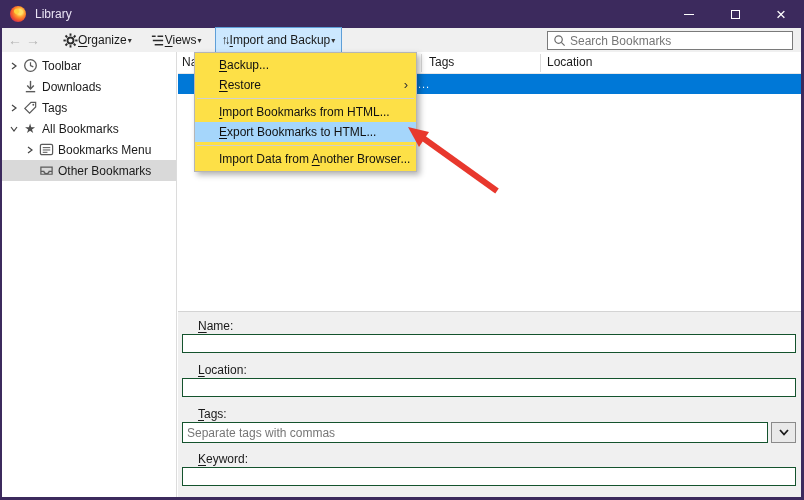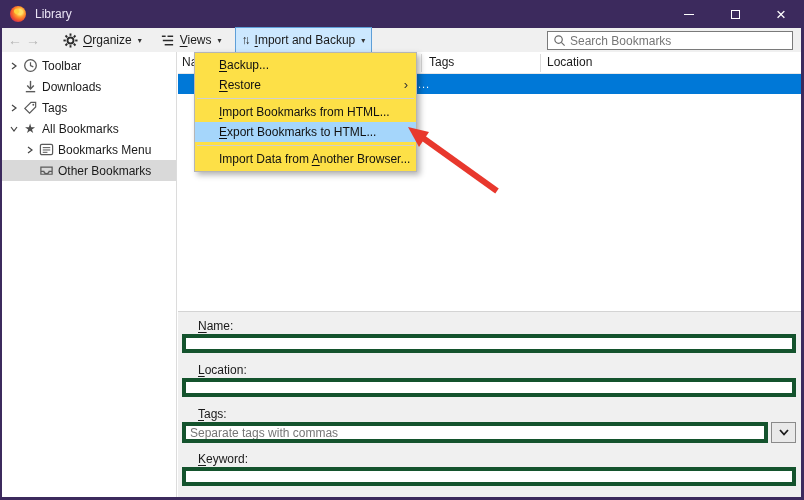--- a/index.html
+++ b/index.html
@@ -23,21 +23,21 @@
   .winbtns { margin-left:auto; display:flex; height:28px; }
   .wbtn { width:46px; height:28px; display:flex; align-items:center; justify-content:center; color:#fff; cursor:default; }
   .min-bar { width:10px; height:1px; background:#fff; display:block; }
   .max-box { width:9px; height:9px; border:1px solid #fff; display:block; }
   .close-glyph { font-size:17px; line-height:1; font-weight:400; }
 
   
   .toolbar { position:absolute; left:2px; top:28px; width:799px; height:24px; background:#f0f0f0; display:flex; align-items:center; z-index:5; }
   .nav-arrow { font-size:14px; color:#b4b4b4; width:18px; text-align:center; }
   .nav-arrow.back { margin-left:4px; }
-  .tbtn { display:flex; align-items:center; gap:5px; height:22px; padding:12px 6px; font-size:12px; color:#1a1a1a; border:1px solid transparent; }
+  .tbtn { display:flex; align-items:center; height:22px; padding:12px 6px; font-size:12px; color:#1a1a1a; border:1px solid transparent; }
   .tbtn .caret { font-size:8px; color:#333; margin-left:1px; }
   .tbtn.organize { margin-left:14px; }
   .tbtn.views { margin-left:4px; }
   .tbtn.import-backup { margin-left:6px; background:#cce8ff; border:1px solid #5e9fd8; }
   .u { text-decoration:underline; text-underline-offset:2px; }
   .icon-svg { display:block; }
   .updown { font-size:12px; letter-spacing:-3px; color:#222; margin-right:2px; }
 
   .searchbox { position:absolute; right:8px; top:3px; width:246px; height:19px; background:#fff; border:1px solid #7a7a7a; display:flex; align-items:center; }
   .searchbox svg { margin:0 4px 0 5px; flex:0 0 auto; }
@@ -59,21 +59,21 @@
   .colheaders .col { position:absolute; top:3px; }
   .col-name { left:4px; } .col-tags { left:251px; } .col-location { left:369px; }
   .colsep { position:absolute; top:2px; width:1px; height:18px; background:#dcdcdc; }
   .sep1 { left:243px; } .sep2 { left:362px; }
   .bluerow { position:absolute; left:0; top:22px; width:623px; height:20px; background:#0078d7; color:#fff; font-size:11px; line-height:20px; }
   .bluerow span { position:absolute; left:240px; letter-spacing:1px; }
 
   
   .details { position:absolute; left:0px; top:259px; width:623px; height:186px; background:#f0f0f0; border-top:1px solid #d4d4d4; font-size:12px; color:#1a1a1a; }
   .dlabel { position:absolute; left:20px; }
-  .dinput { position:absolute; left:4px; width:614px; height:19px; border:4px solid #14532d; background:#fff; font-size:12px; padding:0 4px; font-family:"Liberation Sans",sans-serif; color:#0f172a; outline:none; }
+  .dinput { position:absolute; left:4px; width:614px; height:19px; border:1px solid #14532d; background:#fff; font-size:12px; padding:0 4px; font-family:"Liberation Sans",sans-serif; color:#0f172a; outline:none; }
   .dinput::placeholder { color:#767676; }
   .lbl-name { top:7px; } .in-name { top:22px; }
   .lbl-location { top:51px; } .in-location { top:66px; }
   .lbl-tags { top:95px; } .in-tags { top:110px; width:586px; height:21px; }
   .combo-btn { position:absolute; left:593px; top:110px; width:25px; height:21px; background:#e9e9e9; border:1px solid #8a8a8a; display:flex; align-items:center; justify-content:center; }
   .lbl-keyword { top:140px; } .in-keyword { top:155px; }
 
   
   .menu { position:absolute; left:194px; top:52px; width:223px; background:#fde047; border:1px solid #b5b5b5; box-shadow:3px 3px 6px rgba(0,0,0,0.30); z-index:20; padding:2px 0; font-size:12px; color:#111; }
   .mitem { position:relative; height:20px; line-height:20px; padding-left:24px; padding-right:18px; white-space:nowrap; }

